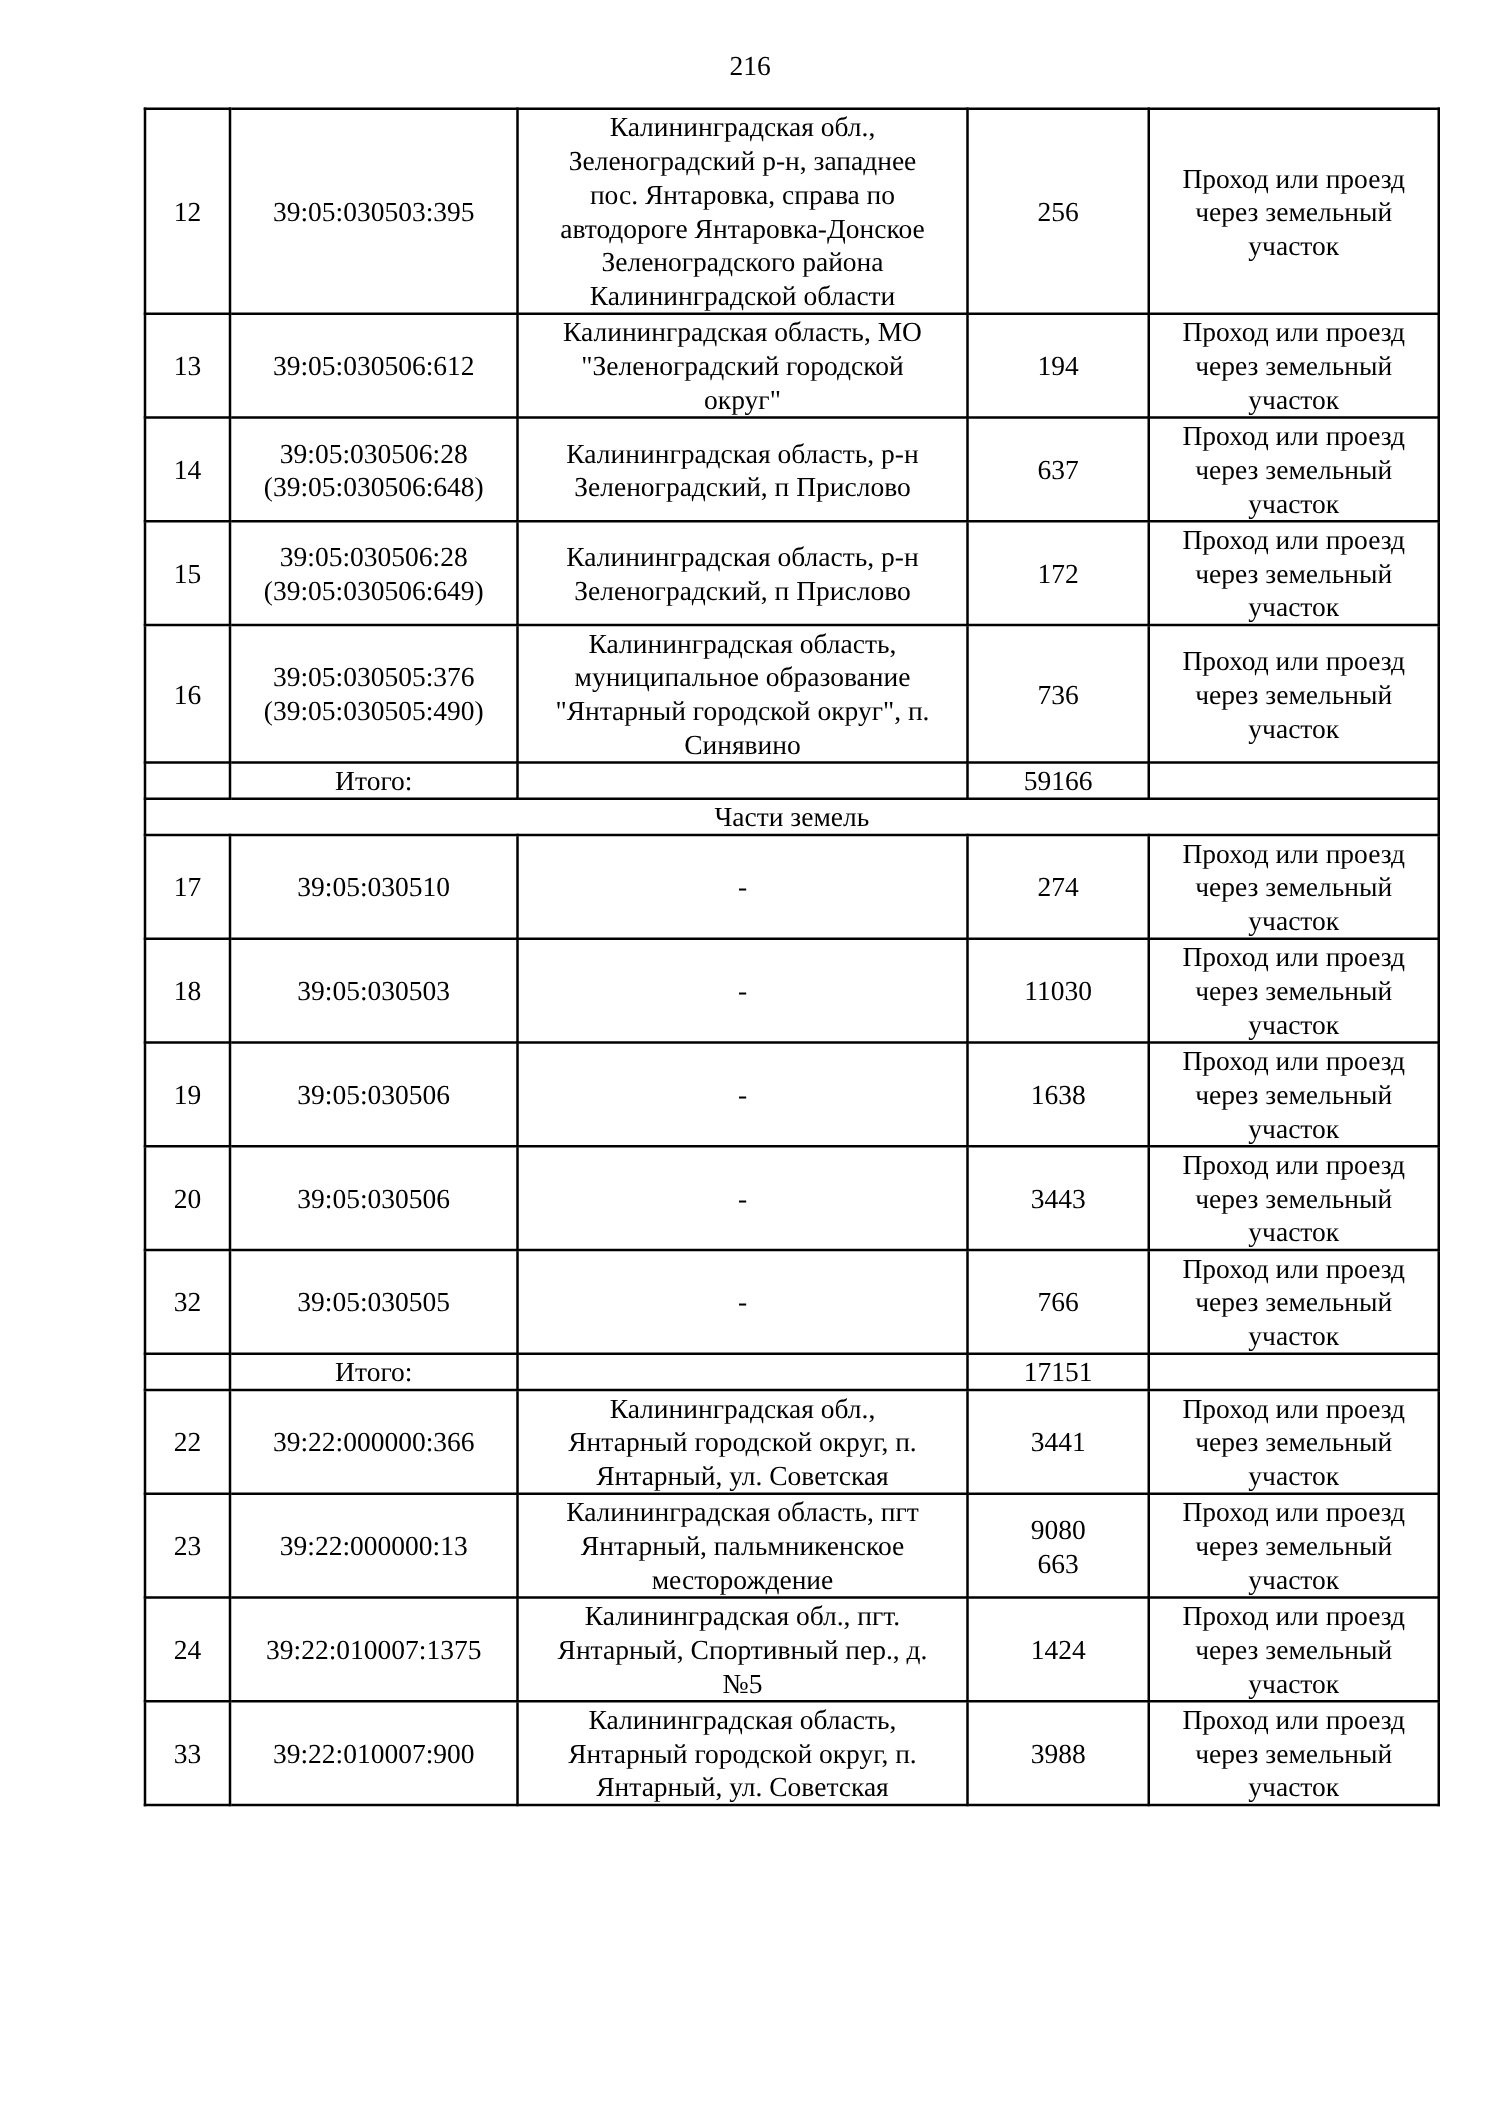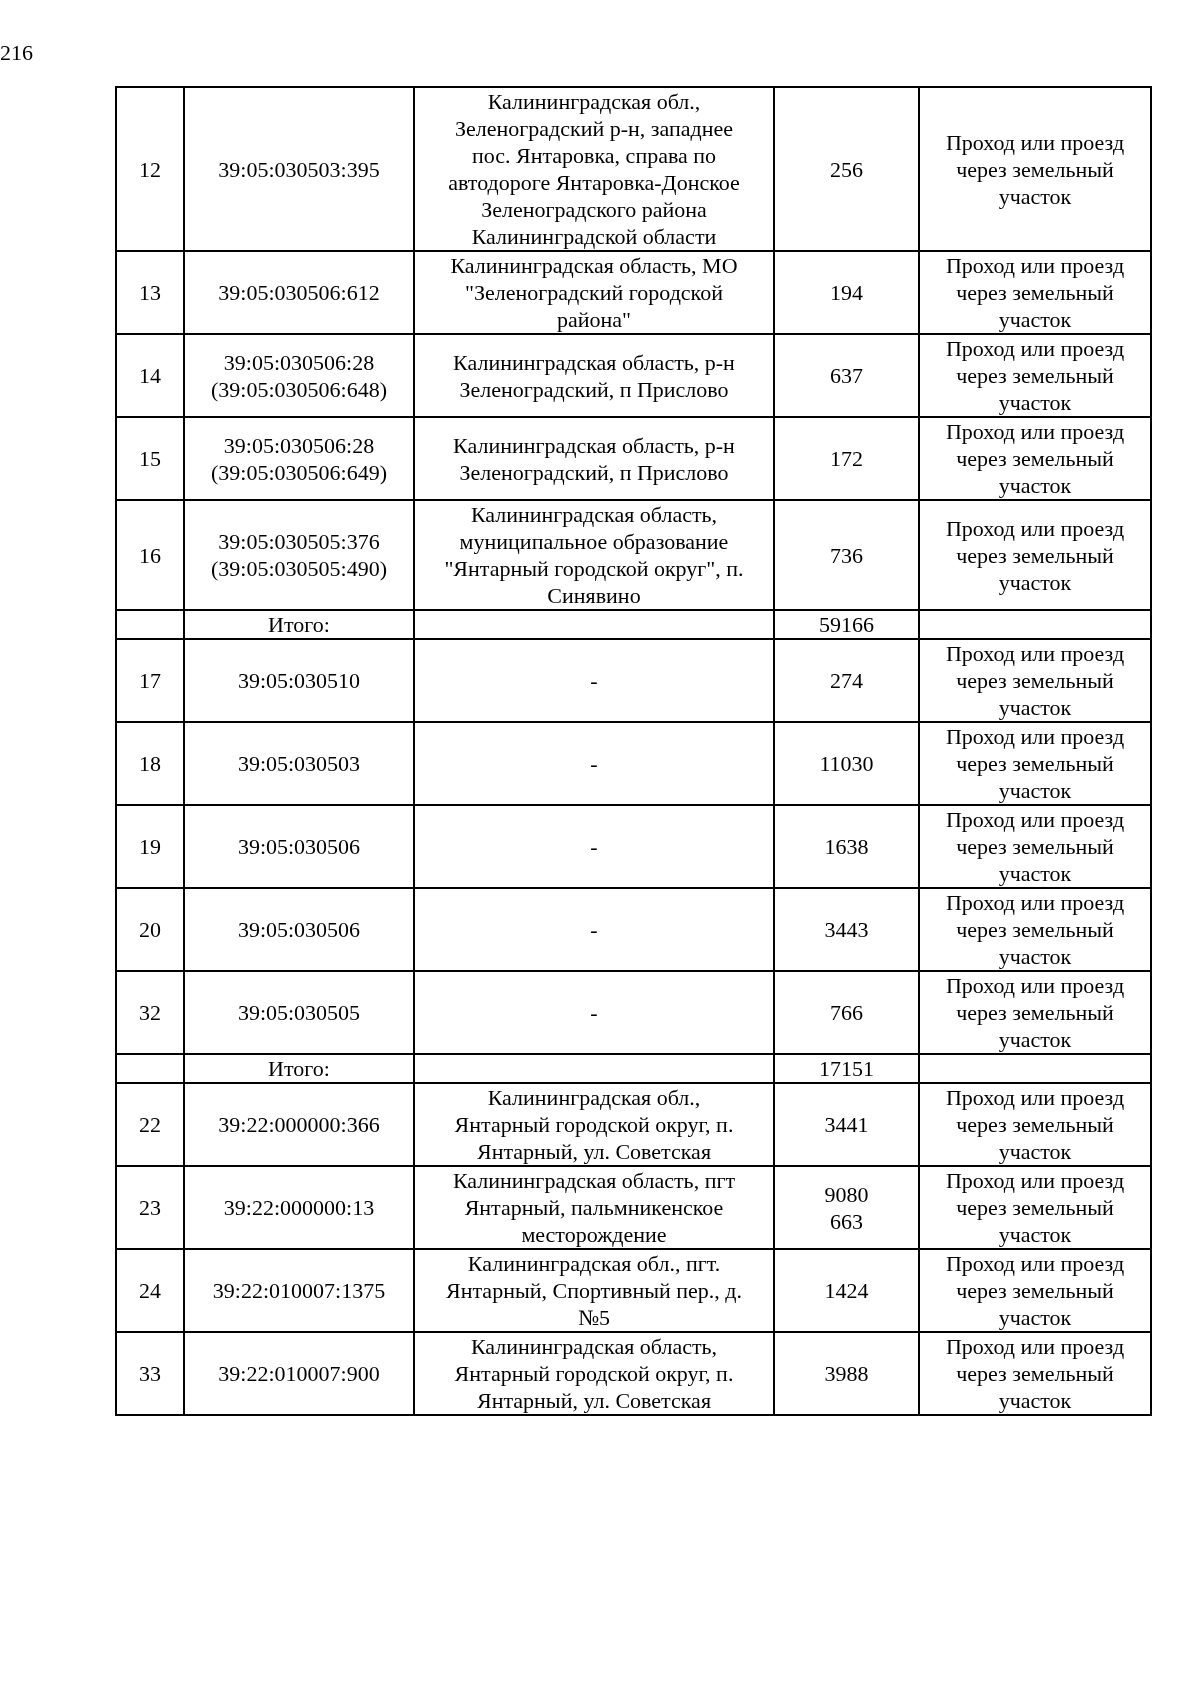--- a/index.html
+++ b/index.html
@@ -1,17 +1,17 @@
 <!DOCTYPE html>
 <html><head>
 <meta charset="utf-8">
 <style>
   html, body { margin: 0; padding: 0; background: #ffffff; }
   body { width: 1200px; height: 1697px; position: relative; font-family: "Liberation Serif", serif; color: #000; }
-  .page-number { position: absolute; top: 40px; left: 0; width: 1200px; text-align: left; font-size: 22px; }
+  .page-number { position: absolute; top: 40px; left: 0; width: 1200px; text-align: center; font-size: 22px; }
   table { position: absolute; top: 86px; left: 115px; width: 1035px; border-collapse: collapse; table-layout: fixed; font-size: 22px; line-height: 27px; }
   td { border: 2px solid #000; text-align: center; vertical-align: middle; padding: 0 4px; }
   col.c1 { width: 68px; } col.c2 { width: 230px; } col.c3 { width: 360px; } col.c4 { width: 145px; } col.c5 { width: 232px; }
   .multiline { white-space: pre-line; }
 </style>
 </head>
 <body>
 
 <div class="page-number">216</div>
 
@@ -36,21 +36,21 @@
         <td class="multiline">256</td>
         <td class="multiline">Проход или проезд
 через земельный
 участок</td>
       </tr>
       <tr>
         <td class="multiline">13</td>
         <td class="multiline">39:05:030506:612</td>
         <td class="multiline">Калининградская область, МО
 "Зеленоградский городской
-района"</td>
+округ"</td>
         <td class="multiline">194</td>
         <td class="multiline">Проход или проезд
 через земельный
 участок</td>
       </tr>
       <tr>
         <td class="multiline">14</td>
         <td class="multiline">39:05:030506:28
 (39:05:030506:648)</td>
         <td class="multiline">Калининградская область, р-н
@@ -83,20 +83,23 @@
         <td class="multiline">Проход или проезд
 через земельный
 участок</td>
       </tr>
       <tr>
         <td class="multiline"></td>
         <td class="multiline">Итого:</td>
         <td class="multiline"></td>
         <td class="multiline">59166</td>
         <td class="multiline"></td>
+      </tr>
+      <tr>
+        <td class="multiline" colspan="5">Части земель</td>
       </tr>
       <tr>
         <td class="multiline">17</td>
         <td class="multiline">39:05:030510</td>
         <td class="multiline">-</td>
         <td class="multiline">274</td>
         <td class="multiline">Проход или проезд
 через земельный
 участок</td>
       </tr>

